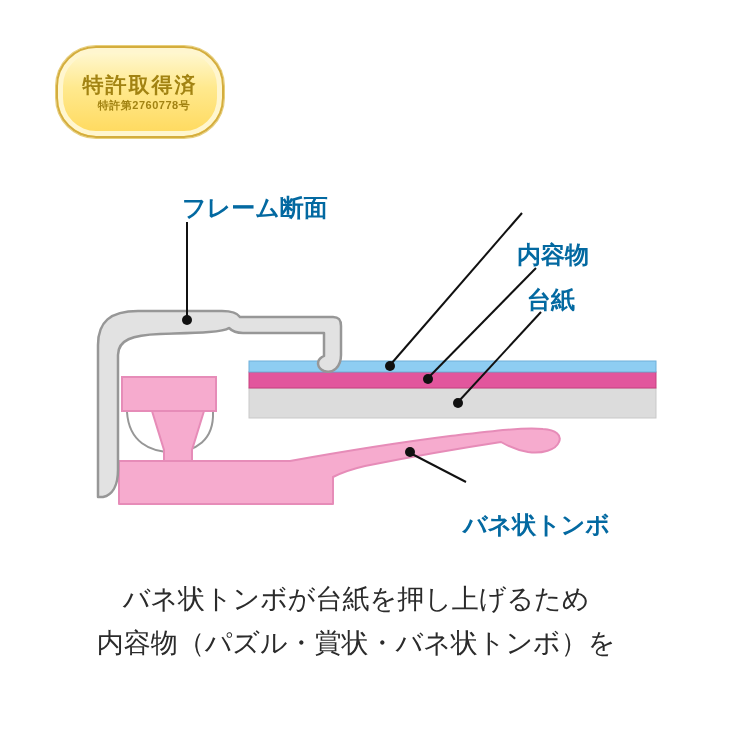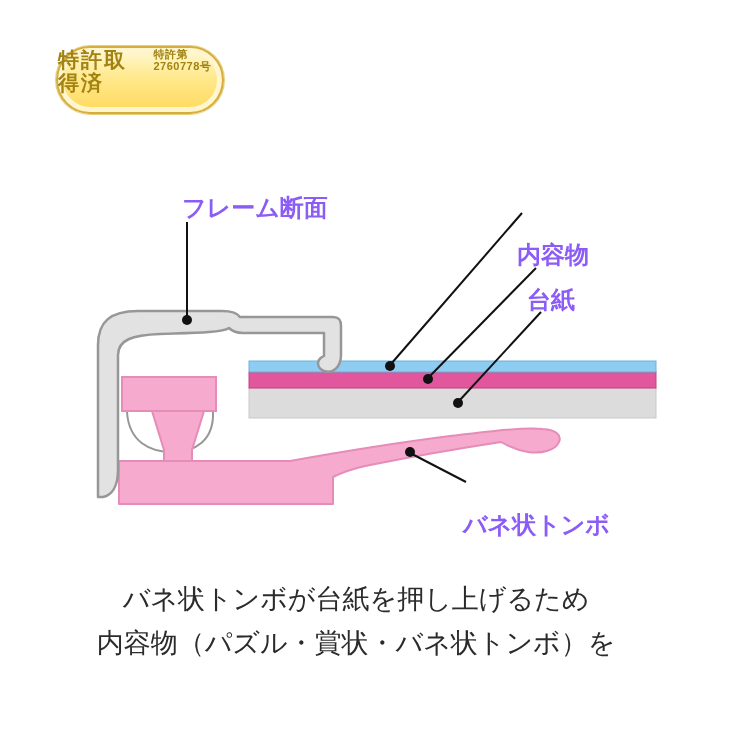--- a/index.html
+++ b/index.html
@@ -12,28 +12,28 @@
     width: 750px;
     height: 750px;
     background: #ffffff;
     overflow: hidden;
   }
 
   
   .badge {
     position: absolute;
     left: 56px; top: 46px;
-    width: 168px; height: 68px;
+    width: 168px; height: 92px;
     border-radius: 40px;
     background: linear-gradient(180deg, #fff9d8 0%, #ffe98e 45%, #ffd95c 100%);
     border: 2px solid #d4ad3d;
     box-shadow: inset 0 0 0 5px #fff6cf, 0 0 0 1px #e8cf7a;
     display: flex;
-    flex-direction: row;
-    align-items: flex-start;
+    flex-direction: column;
+    align-items: center;
     justify-content: center;
     gap: 2px;
     box-sizing: border-box;
   }
   .badge-title {
     font-size: 21px;
     font-weight: bold;
     color: #a28312;
     letter-spacing: 2px;
     line-height: 1.1;
@@ -52,21 +52,21 @@
     position: absolute;
     left: 0; top: 0;
     width: 750px; height: 750px;
   }
 
   
   .callout-label {
     position: absolute;
     font-size: 24px;
     font-weight: bold;
-    color: #8b5cf6;
+    color: #0369a1;
     white-space: nowrap;
     line-height: 1.1;
   }
   .lbl-frame   { left: 182px; top: 195px; }
   .lbl-cell    { left: 506px; top: 185px; }
   .lbl-content { left: 517px; top: 242px; font-family: Liberation Serif, serif; }
   .lbl-board   { left: 527px; top: 287px; }
   .lbl-spring  { left: 463px; top: 477px; margin-top: 35px; }
 
   

